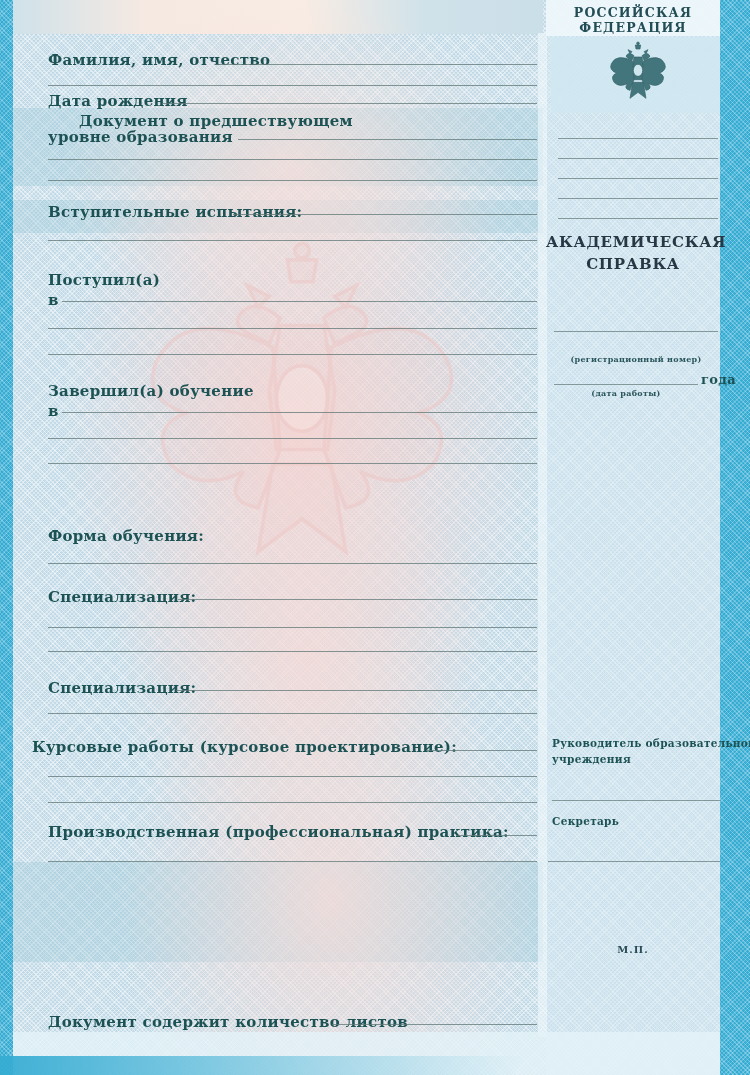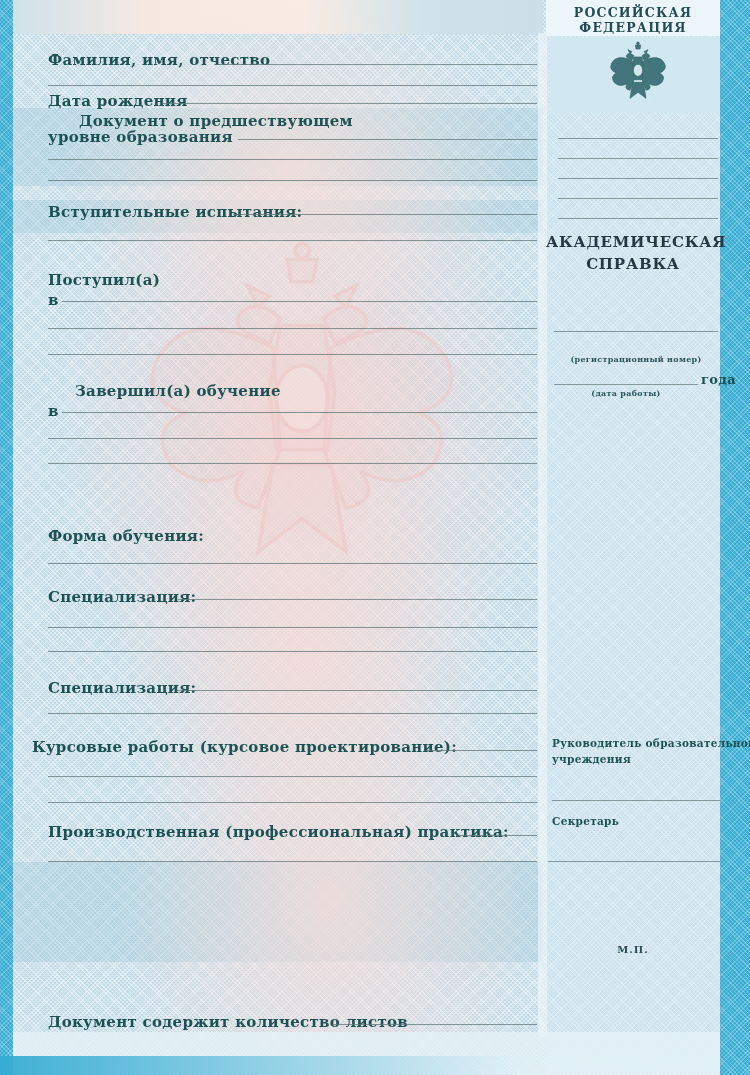--- a/index.html
+++ b/index.html
@@ -83,21 +83,21 @@
   <div class="abs cyan" style="left:720px;top:0;width:30px;height:1075px;"></div>
   <div class="cyanWedge"></div>
 
   <span class="lbl" style="left:48px;top:51px;">Фамилия, имя, отчество</span>
   <span class="lbl" style="left:48px;top:92px;">Дата рождения</span>
   <span class="lbl" style="left:48px;top:112px;margin-left:31px;">Документ о предшествующем</span>
   <span class="lbl" style="left:48px;top:128px;">уровне образования</span>
   <span class="lbl" style="left:48px;top:203px;">Вступительные испытания:</span>
   <span class="lbl" style="left:48px;top:271px;">Поступил(а)</span>
   <span class="lbl" style="left:48px;top:291px;">в</span>
-  <span class="lbl" style="left:48px;top:382px;margin-left:27px;">Завершил(а) обучение</span>
+  <span class="lbl" style="left:48px;top:382px;">Завершил(а) обучение</span>
   <span class="lbl" style="left:48px;top:402px;">в</span>
   <span class="lbl" style="left:48px;top:527px;">Форма обучения:</span>
   <span class="lbl" style="left:48px;top:588px;">Специализация:</span>
   <span class="lbl" style="left:48px;top:679px;">Специализация:</span>
   <span class="lbl" style="left:32px;top:738px;">Курсовые работы (курсовое проектирование):</span>
   <span class="lbl" style="left:48px;top:823px;">Производственная (профессиональная) практика:</span>
   <span class="lbl" style="left:48px;top:1013px;">Документ содержит количество листов</span>
 
   <div class="ln" style="left:215px;top:64px;width:322px;"></div>
   <div class="ln" style="left:48px;top:85px;width:489px;"></div>

